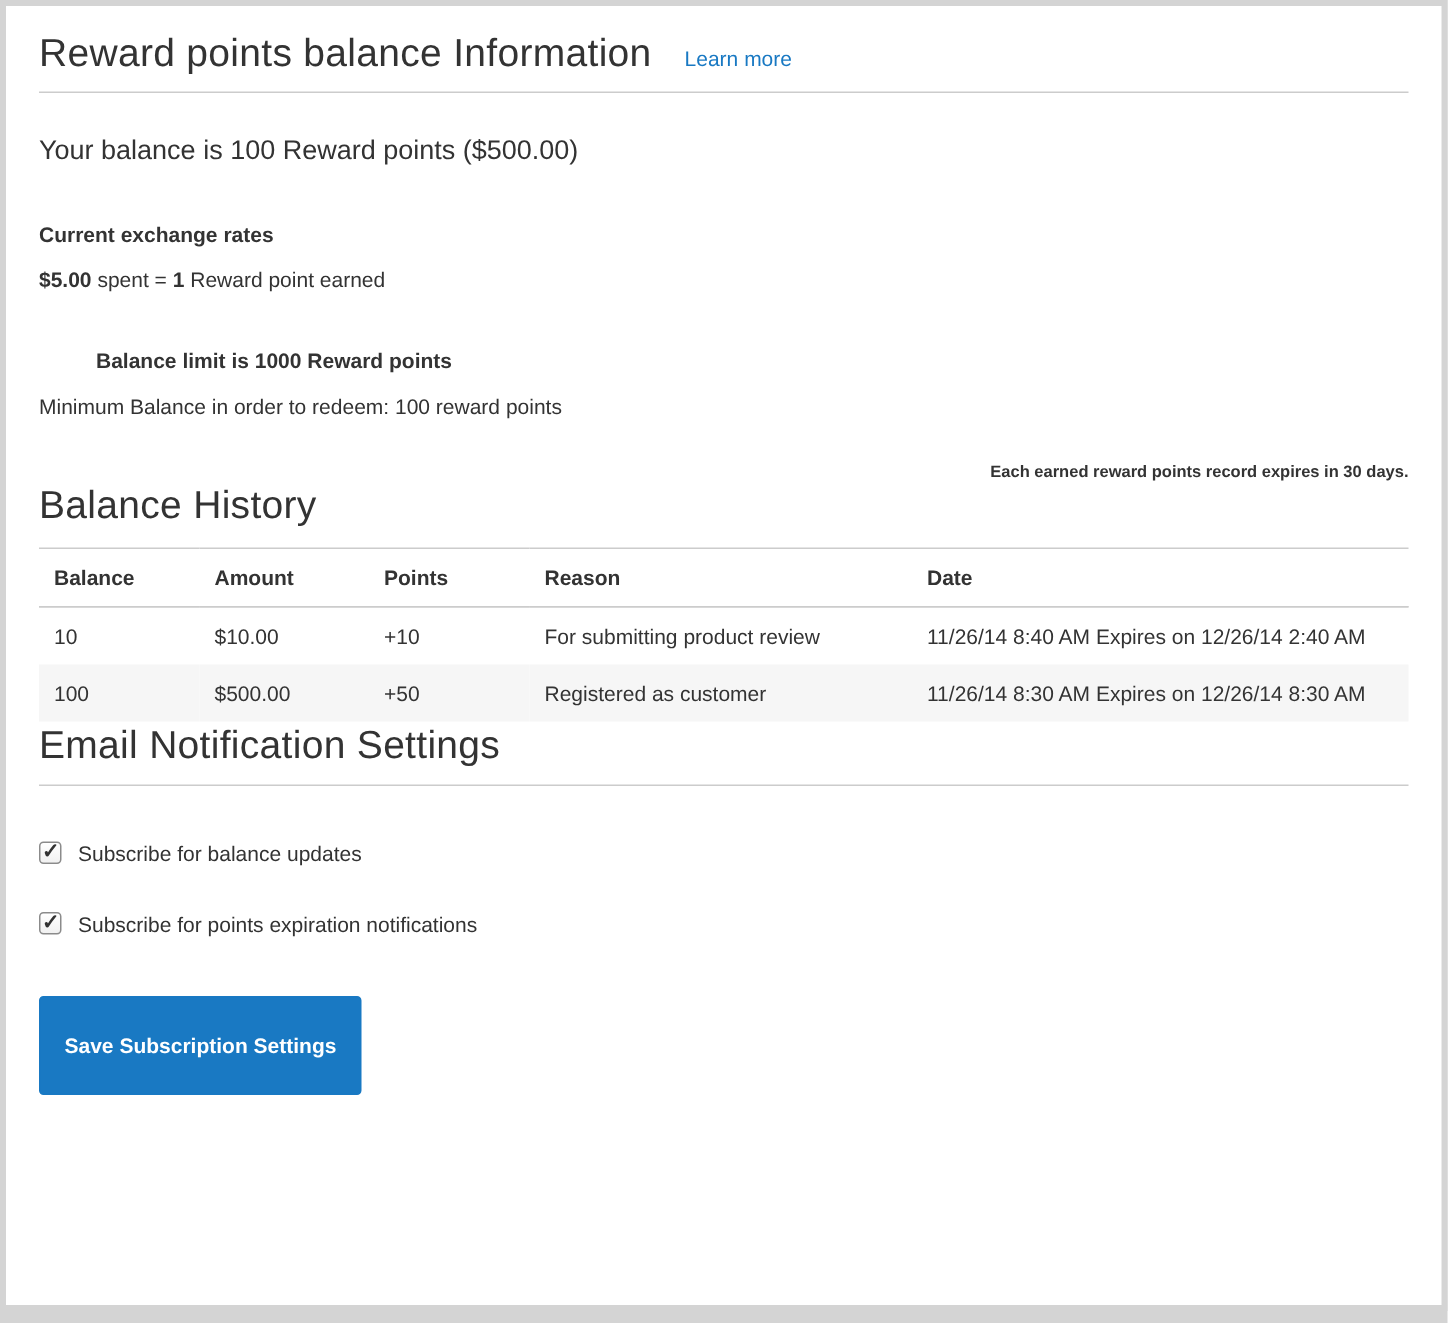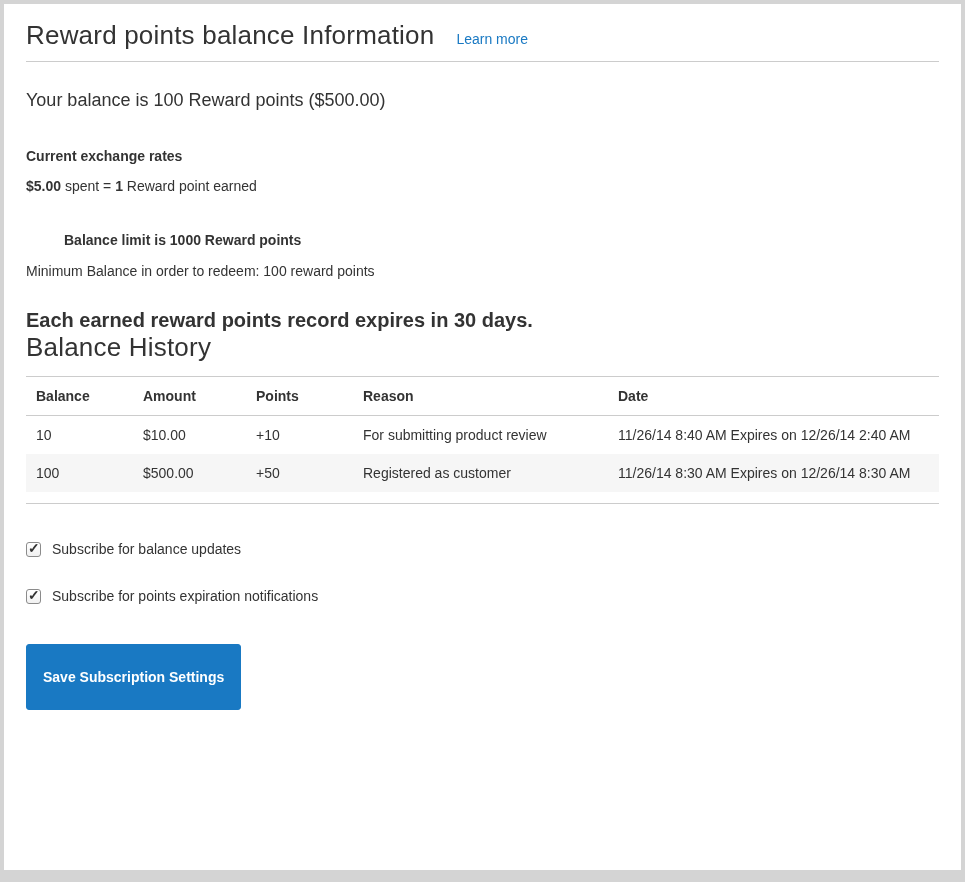--- a/index.html
+++ b/index.html
@@ -60,22 +60,23 @@
     font-size: 14px;
     font-weight: 700;
     padding-left: 38px;
   }
   .min-balance {
     margin-top: 15px;
     font-size: 14px;
   }
   .expires-notice {
     margin-top: 30px;
-    font-size: 20px;
-    font-weight: 700;
+    font-size: 11px;
+    font-weight: 700;
+    text-align: right;
   }
   .expires-hint {
     margin-top: 14px;
     font-size: 14px;
   }
   h2.section-heading {
     font-size: 26px;
     font-weight: 300;
     margin: 0;
     color: #333333;
@@ -99,21 +100,20 @@
   table.history-table thead th {
     font-weight: 700;
     border-bottom: 1px solid #cccccc;
   }
   table.history-table tbody tr.striped { background: #f6f6f6; }
   td.col-date, th.col-date { white-space: nowrap; }
   .email-heading { margin-top: 52px; }
   .email-divider { margin-top: 11px; }
   .option-row {
     display: flex;
-    align-items: center;
     gap: 11px;
     font-size: 14px;
   }
   .option-row.first { margin-top: 37px; }
   .option-row.second { margin-top: 31px; }
   input.cbx {
     appearance: none;
     -webkit-appearance: none;
     width: 15px;
     height: 15px;
@@ -201,20 +201,21 @@
       <tr class="striped">
         <td>100</td>
         <td>$500.00</td>
         <td>+50</td>
         <td>Registered as customer</td>
         <td class="col-date">11/26/14 8:30 AM Expires on 12/26/14 8:30 AM</td>
       </tr>
     </tbody>
   </table>
 
+  <h2 class="section-heading email-heading">Email Notification Settings</h2>
   <hr class="divider email-divider">
 
   <label class="option-row first">
     <input type="checkbox" class="cbx" checked="" style="">
     <span class="option-label">Subscribe for balance updates</span>
   </label>
 
   <label class="option-row second">
     <input type="checkbox" class="cbx" checked="" style="">
     <span class="option-label">Subscribe for points expiration notifications</span>

